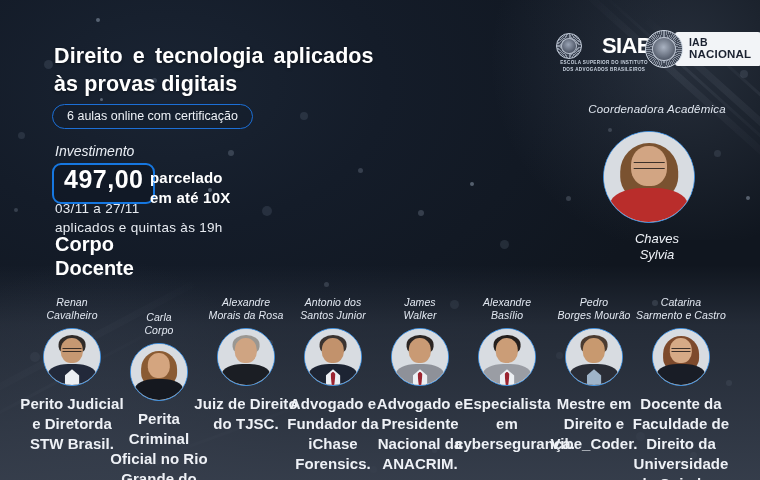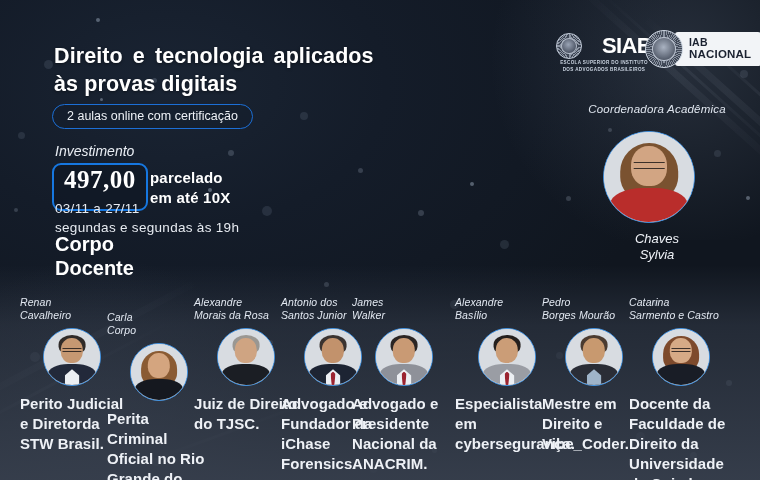--- a/index.html
+++ b/index.html
@@ -84,23 +84,22 @@
   .investimento {
     position: absolute; left: 55px; top: 143px;
     font-style: italic;
     font-size: 14px;
     color: #e9edf3;
   }
   .price-box {
     position: absolute; left: 52px; top: 163px;
     border: 2.2px solid #1677e0;
     border-radius: 9px;
-    padding: 1px 10px 16px;
+    padding: 1px 10px 9px;
     background: rgba(14,22,34,.55);
-    font-family: Liberation Serif, serif;
   }
   .price-box .amount {
     font-size: 25px; font-weight: bold; color: #ffffff;
     letter-spacing: .5px; line-height: 1.08;
   }
   .parcelado {
     position: absolute; left: 150px; top: 168px;
     font-size: 15px; font-weight: bold; color: #ffffff;
     line-height: 1.32; letter-spacing: .2px;
   }
@@ -189,21 +188,21 @@
   .coord-name {
     position: absolute; left: 577px; top: 231px;
     width: 160px; text-align: center;
     font-style: italic; font-size: 13px; color: #f0f3f8;
     line-height: 1.26;
   }
 
   
   .faculty { position: absolute; left: 0; top: 296px; width: 760px; height: 184px; }
   .fac {
-    position: absolute; top: 0; width: 104px; text-align: left;
+    position: absolute; top: 0; width: 104px; text-align: center;
   }
   .fac-name {
     font-style: italic; font-size: 10.5px; color: #e2e8f1;
     line-height: 1.24; min-height: 26px;
     letter-spacing: .1px;
   }
   .fac-avatar {
     width: 58px; height: 58px; border-radius: 50%;
     margin: 6px auto 0;
     border: 1.4px solid #4092e2;
@@ -325,36 +324,36 @@
     <div class="dot faint" style="left:740px; top:70px; width:8px; height:8px;"></div>
   </div>
 
   <div class="lower-wash"></div>
 
   <div class="headline">
     <span class="l1">Direito e tecnologia aplicados</span>
     <span class="l2">às provas digitais</span>
   </div>
 
-  <div class="pill">2 aulas online com certificação</div>
+  <div class="pill">6 aulas online com certificação</div>
 
   <div class="investimento">Investimento</div>
 
   <div class="price-box">
     <span class="amount">497,00</span>
   </div>
 
   <div class="parcelado">
     <div>parcelado</div>
     <div>em até 10X</div>
   </div>
 
   <div class="dates">
     <div>03/11 a 27/11</div>
-    <div>segundas e segundas às 19h</div>
+    <div>aplicados e quintas às 19h</div>
   </div>
 
   <div class="corpo">
     <div>Corpo</div>
     <div>Docente</div>
   </div>
 
   <div class="logo-esiab">
     <div class="seal"></div>
     <div class="esiab-word">SIAB</div>
@@ -447,21 +446,21 @@
             <div class="p-hair" style="background:#3a3330;"></div>
           <div class="p-head" style="background:#c2926c;"></div>
           <div class="p-body" style="background:#1d2433;"></div>
           <div class="p-shirt"></div>
             <div class="p-tie"></div>
         </div>
       </div>
       <div class="fac-desc">Advogado e Fundador da iChase Forensics.</div>
     </div>
 
-    <div class="fac" style="left:352px;">
+    <div class="fac" style="left:368px;">
       <div class="fac-name">
         <div>James</div>
         <div>Walker</div>
       </div>
       <div class="fac-avatar">
         <div class="portrait">
           <div class="p-bg"></div>
             <div class="p-hair" style="background:#2b2523;"></div>
           <div class="p-head" style="background:#c99a74;"></div>
           <div class="p-body" style="background:#8e9199;"></div>

